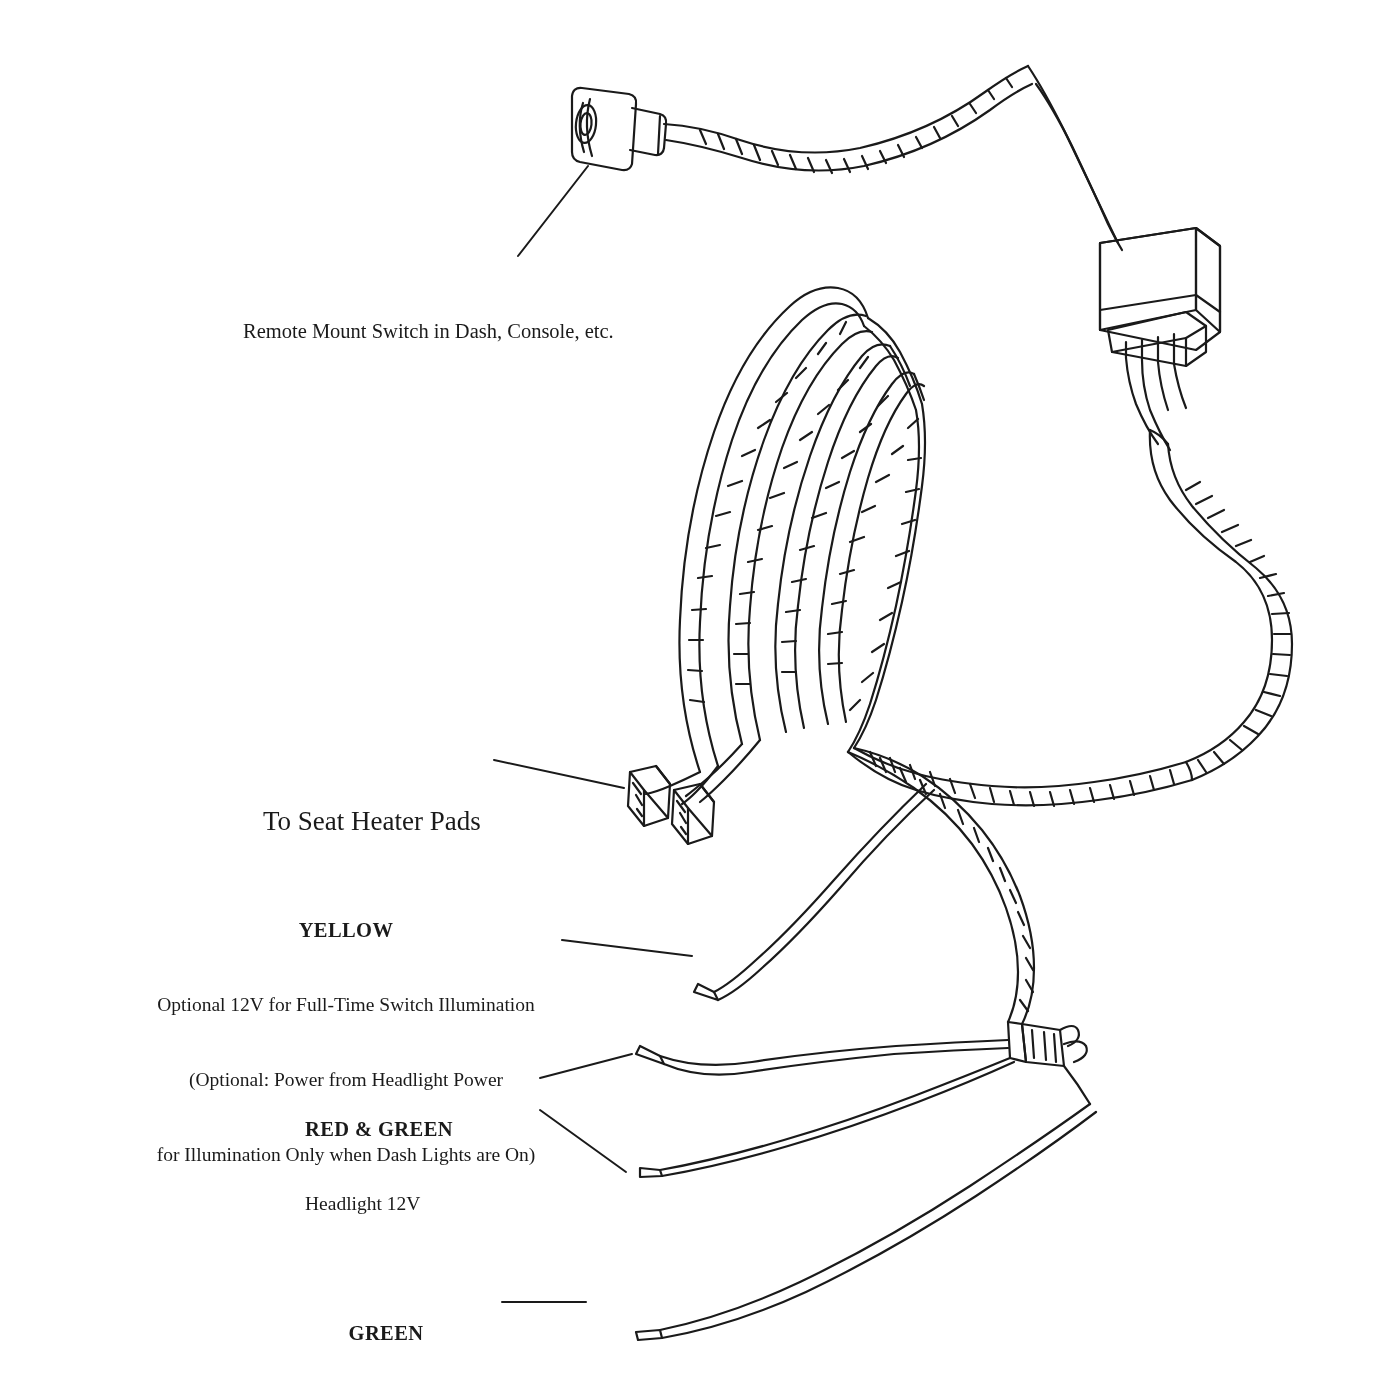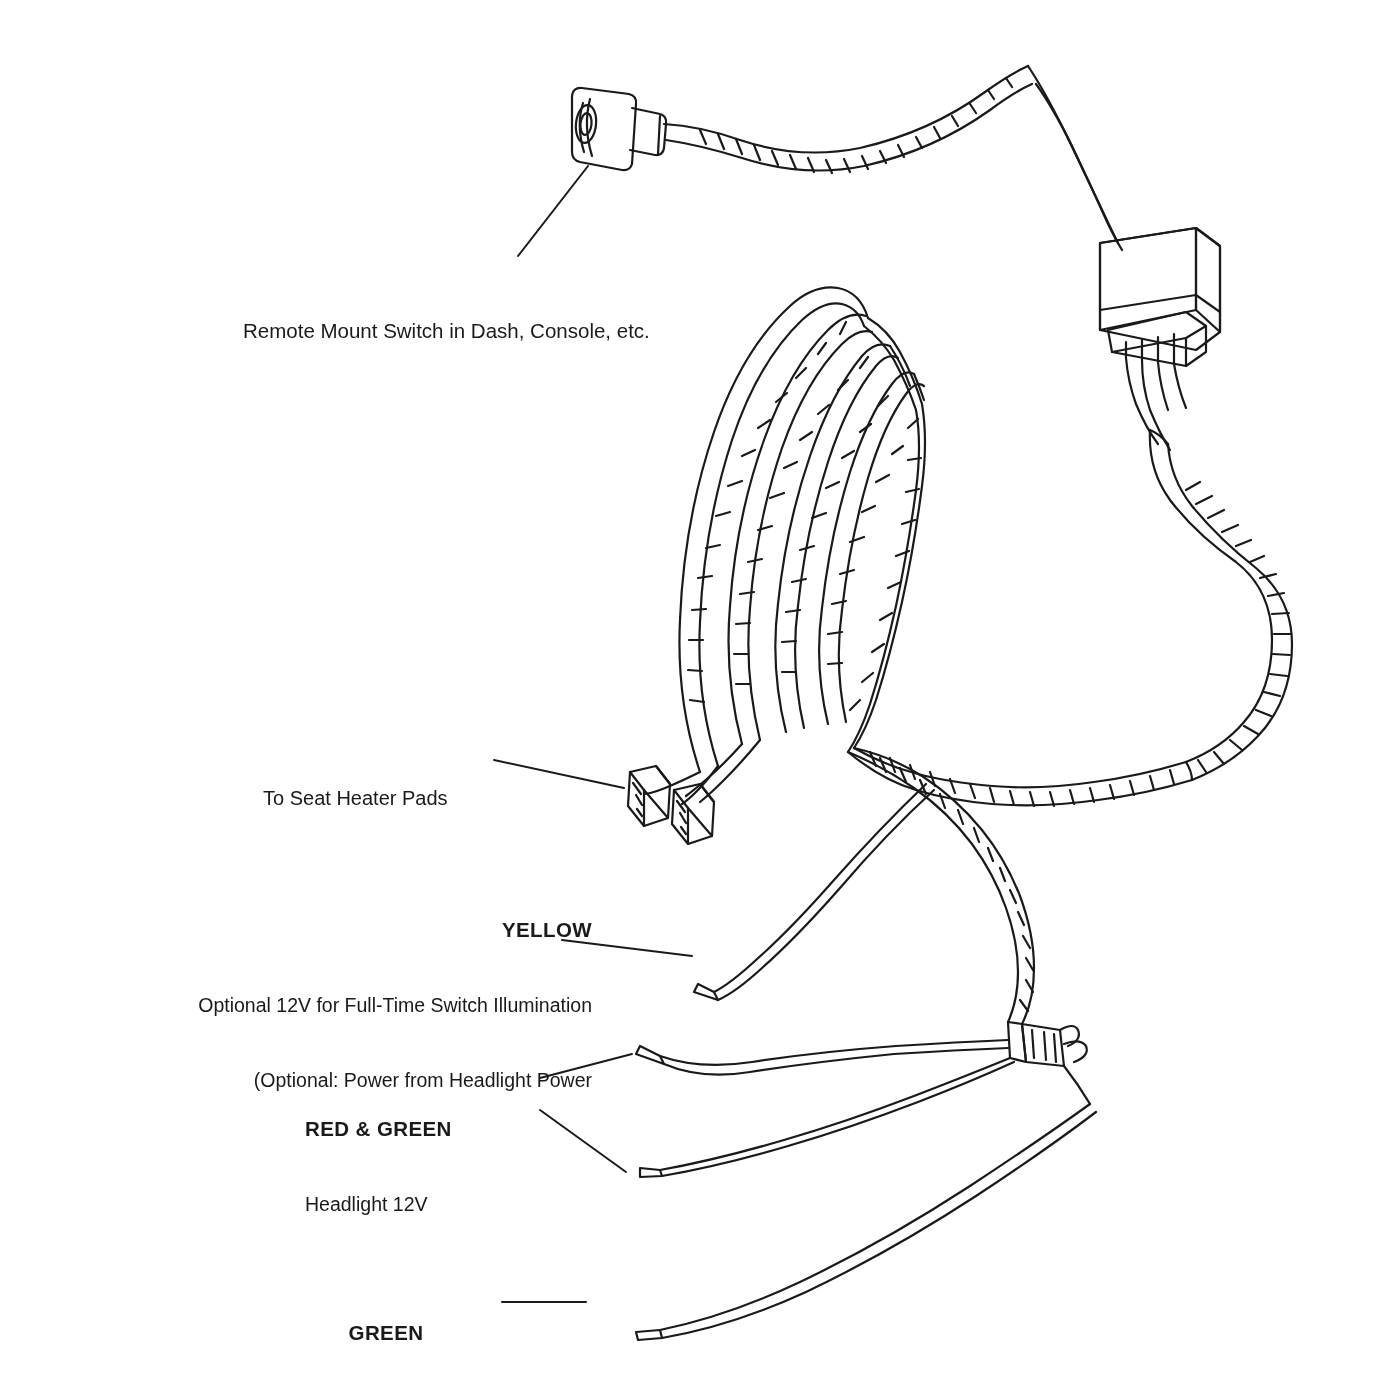--- a/index.html
+++ b/index.html
@@ -5,21 +5,21 @@
   html, body {
     margin: 0;
     padding: 0;
     background: #ffffff;
   }
   #stage {
     position: relative;
     width: 1400px;
     height: 1400px;
     background: #ffffff;
-    font-family: Liberation Sans, sans-serif;
+    font-family: Liberation Serif, serif;
     overflow: hidden;
   }
   #harness-svg {
     position: absolute;
     left: 0;
     top: 0;
     width: 1400px;
     height: 1400px;
   }
   .callout {
@@ -33,29 +33,29 @@
   }
   .c-remote {
     left: 243px;
     top: 266px;
     font-size: 20.5px;
     text-align: left;
   }
   .c-pads {
     left: 263px;
     top: 735px;
-    font-size: 20px;
+    font-size: 27px;
     text-align: right;
   }
   .c-yellow {
     left: 100px;
     top: 867px;
     width: 492px;
     font-size: 19.5px;
-    text-align: right;
+    text-align: center;
   }
   .c-redgreen {
     left: 305px;
     top: 1066px;
     width: 222px;
     font-size: 19.5px;
     text-align: left;
   }
   .c-black {
     left: 300px;
@@ -228,20 +228,21 @@
   </div>
 
   <div class="callout c-pads">
     <div>To Seat Heater Pads</div>
   </div>
 
   <div class="callout c-yellow">
     <div class="bold-line">YELLOW</div>
     <div>Optional 12V for Full-Time Switch Illumination</div>
     <div>(Optional: Power from Headlight Power</div>
+    <div>for Illumination Only when Dash Lights are On)</div>
   </div>
 
   <div class="callout c-redgreen">
     <div class="bold-line">RED &amp; GREEN</div>
     <div>Headlight 12V</div>
   </div>
 
   <div class="callout c-black">
     <div class="bold-line">GREEN</div>
     <div>Ground</div>

